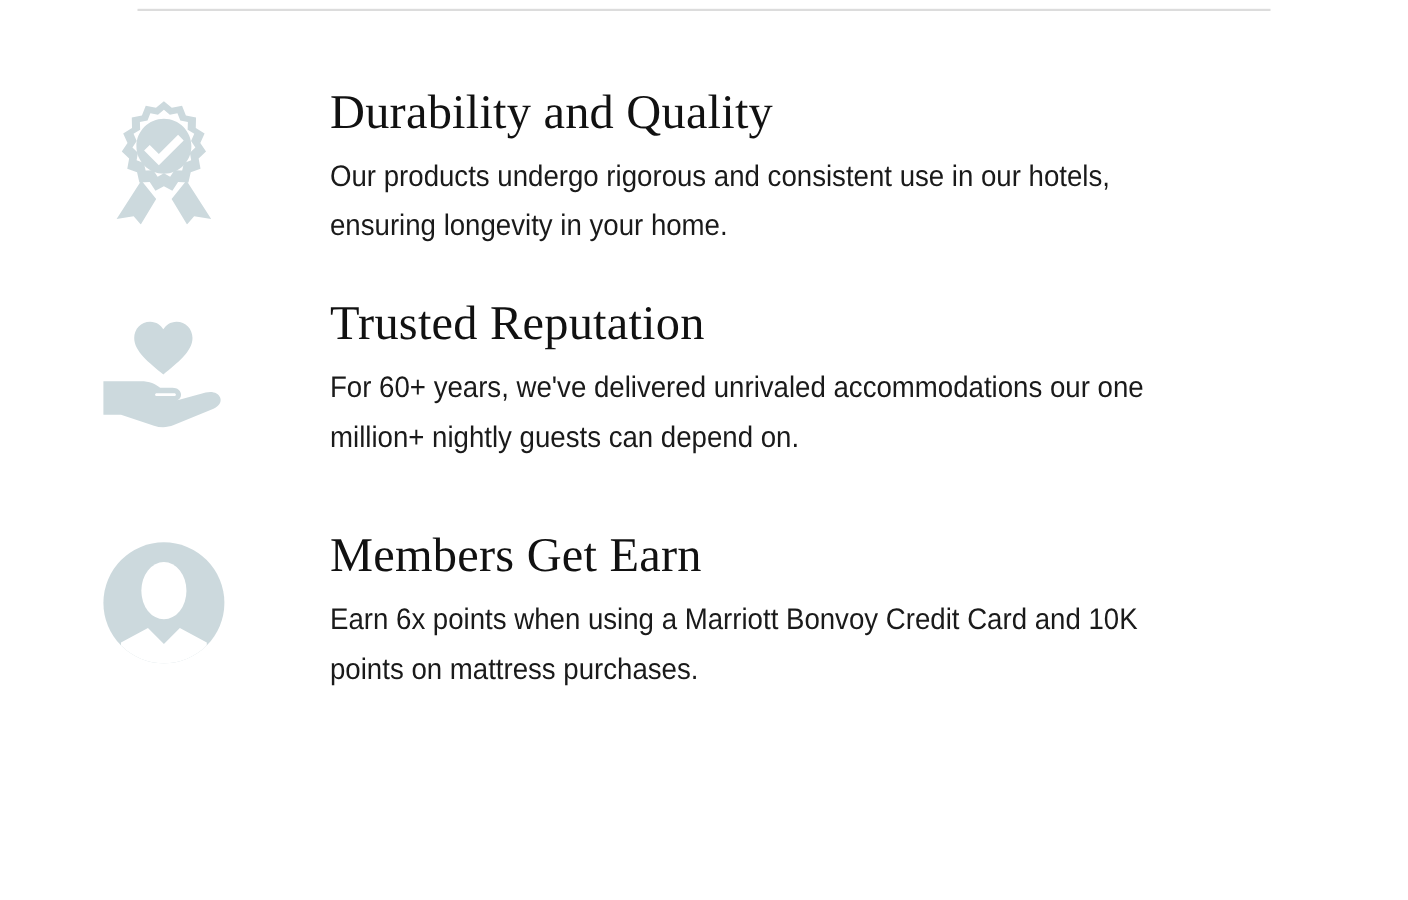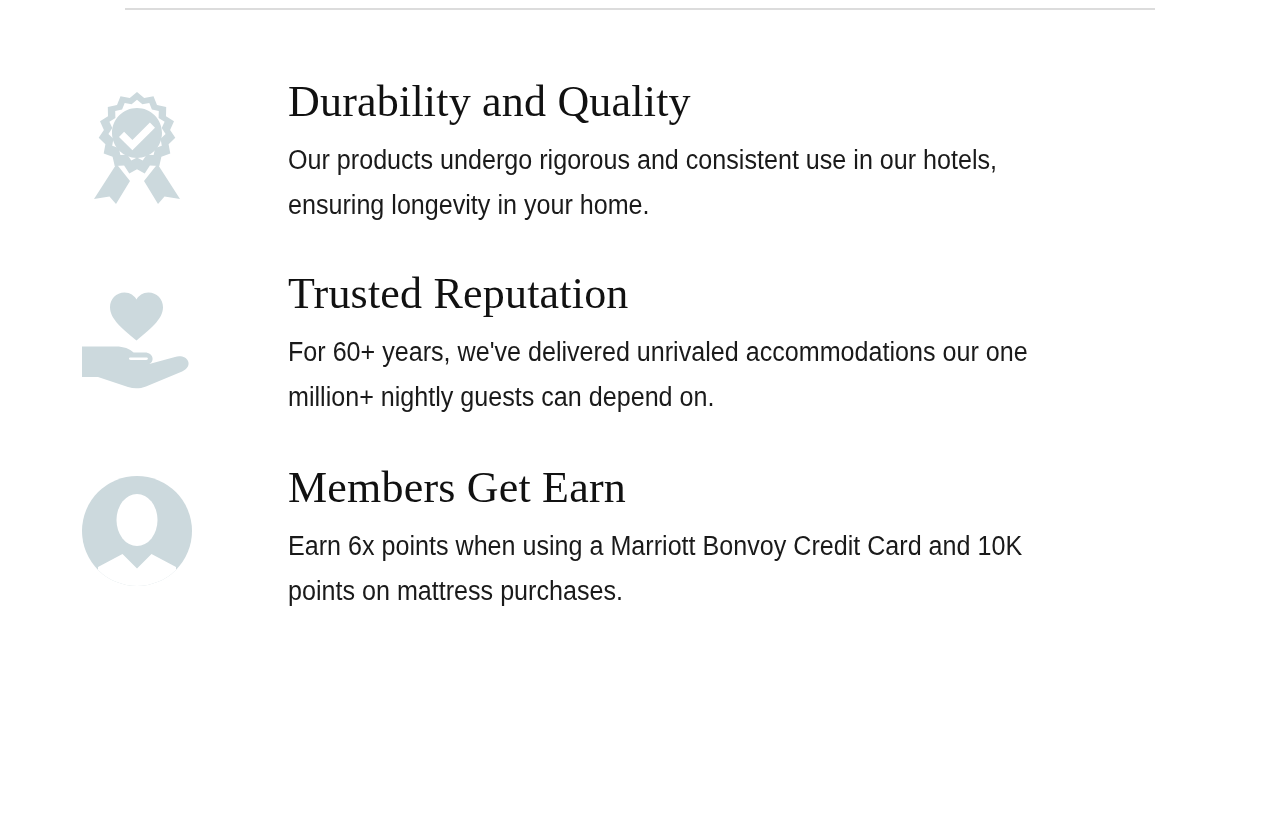--- a/index.html
+++ b/index.html
@@ -27,21 +27,21 @@
     position: absolute;
     left: 125px;
     top: 8px;
     width: 1030px;
     height: 2px;
     background: #dcdcdc;
   }
 
   .features {
     position: absolute;
-    left: 0;
+    left: 12px;
     top: 78px;
     width: 1187px;
   }
 
   .feature-row {
     position: relative;
     display: flex;
     align-items: flex-start;
     padding-left: 78px;
     margin-bottom: 44px;
@@ -86,21 +86,21 @@
     font-weight: 400;
     color: #1a1a1a;
     margin: 0;
     max-width: 895px;
     transform: scaleX(0.93);
     transform-origin: left top;
   }
 
   
   .row-1 { margin-bottom: 42px; }
-  .row-2 { margin-bottom: 44px; }
+  .row-2 { margin-bottom: 61px; }
   .row-3 { margin-bottom: 0; }
 </style>
 </head>
 <body>
 
 <div class="page">
 
   <div class="divider"></div>
 
   <div class="features">

